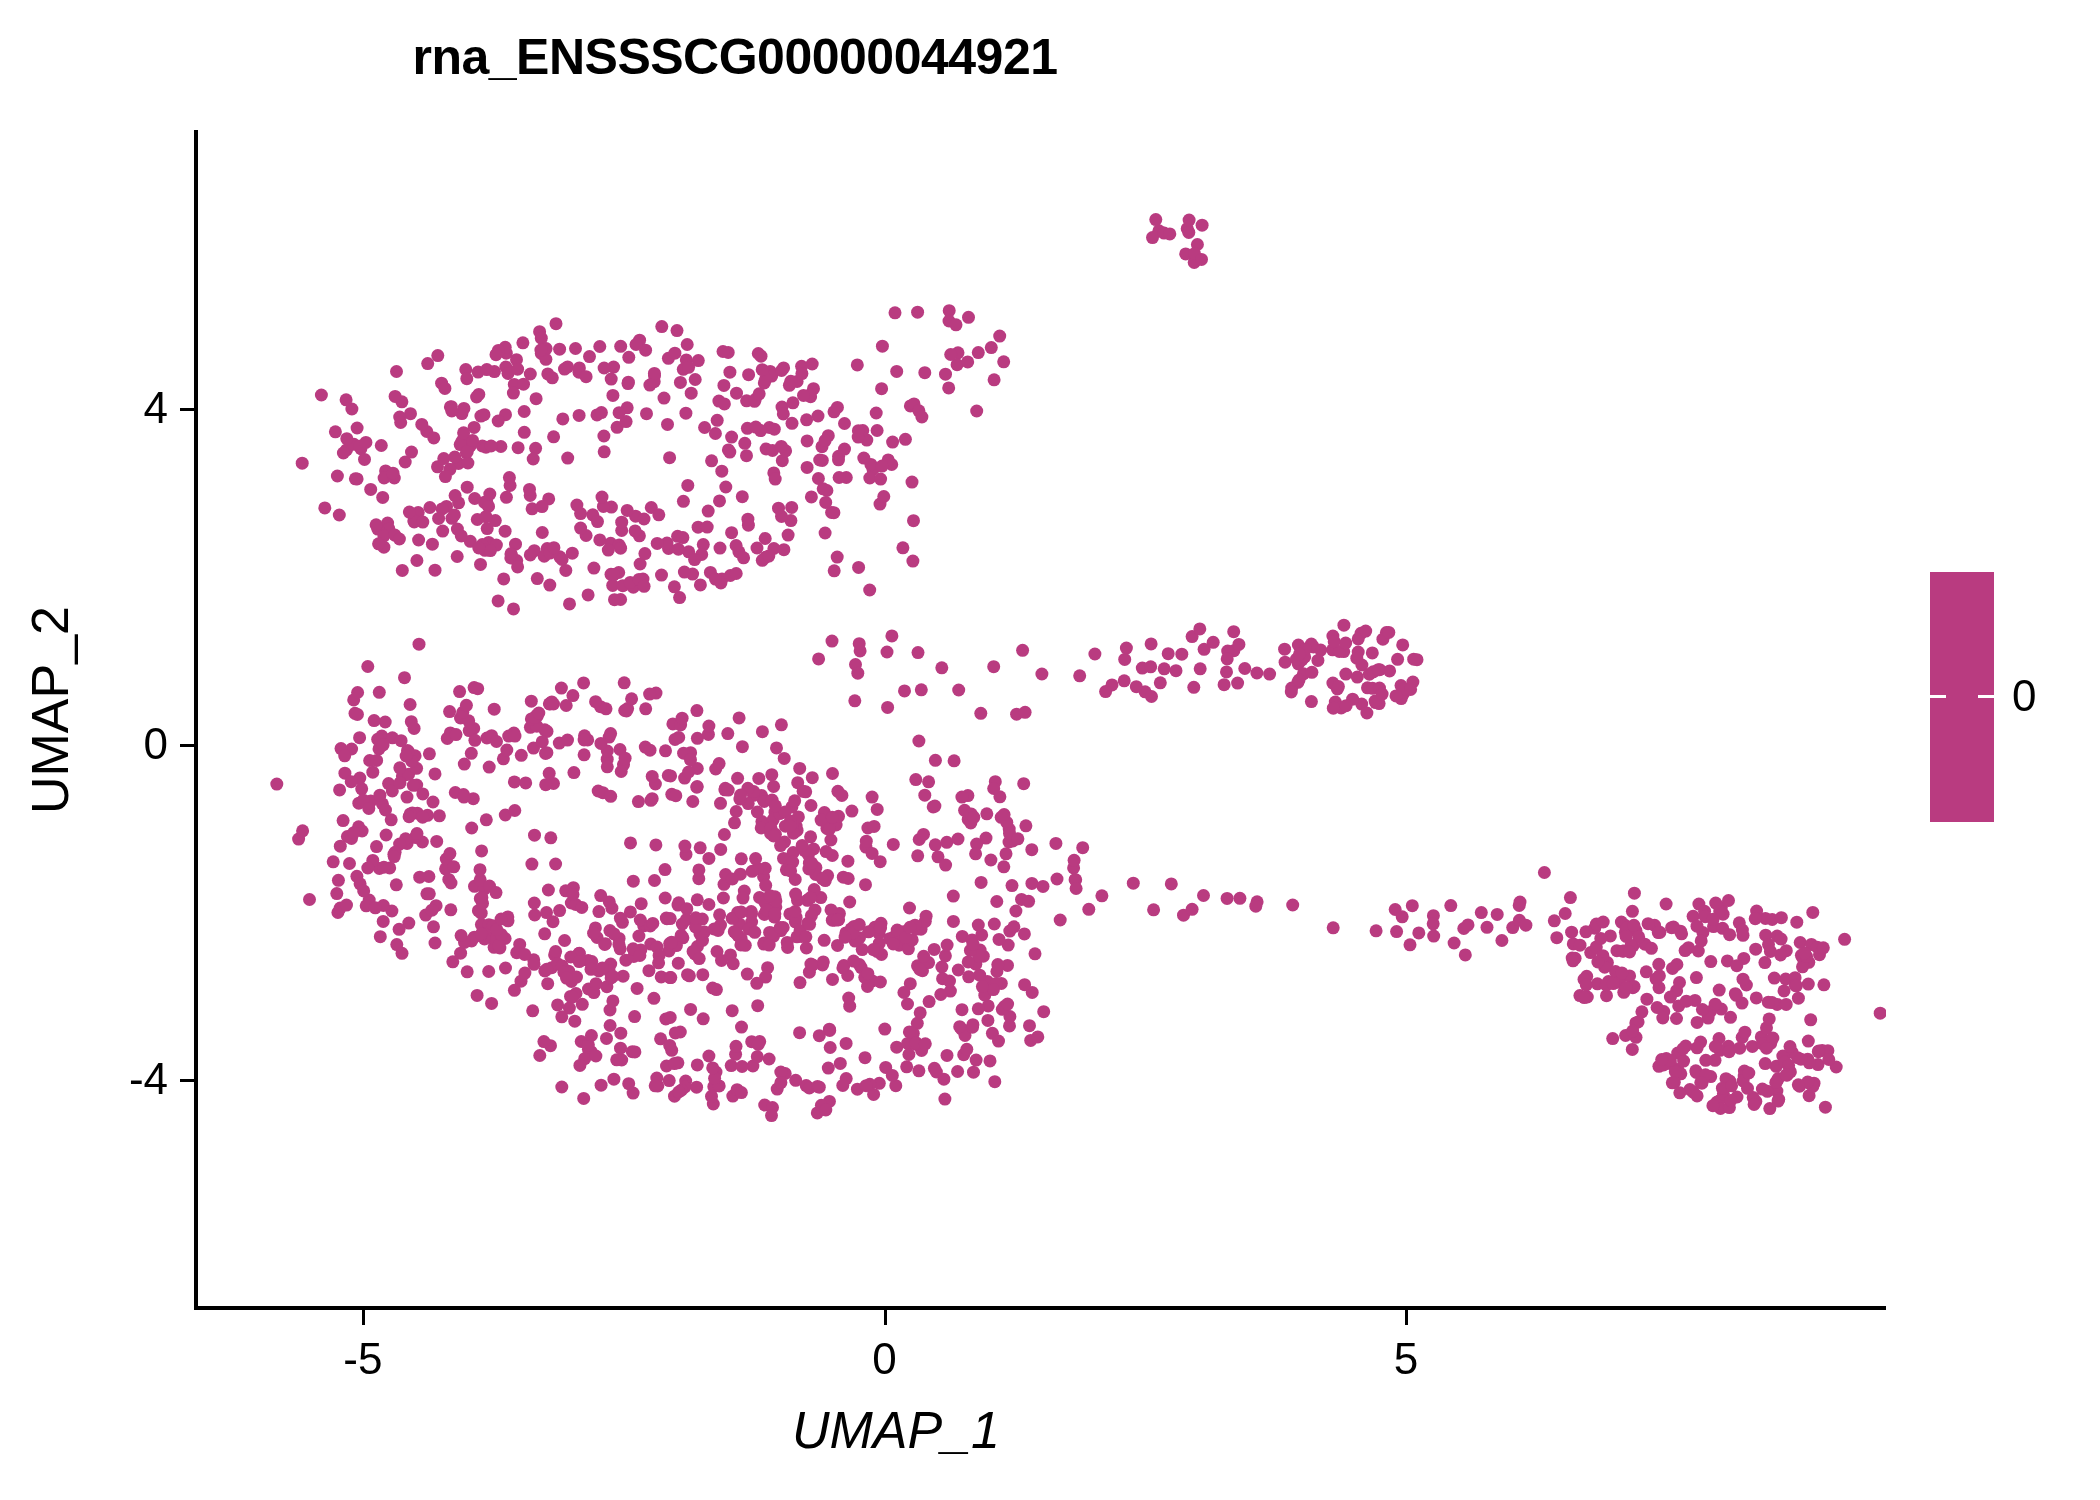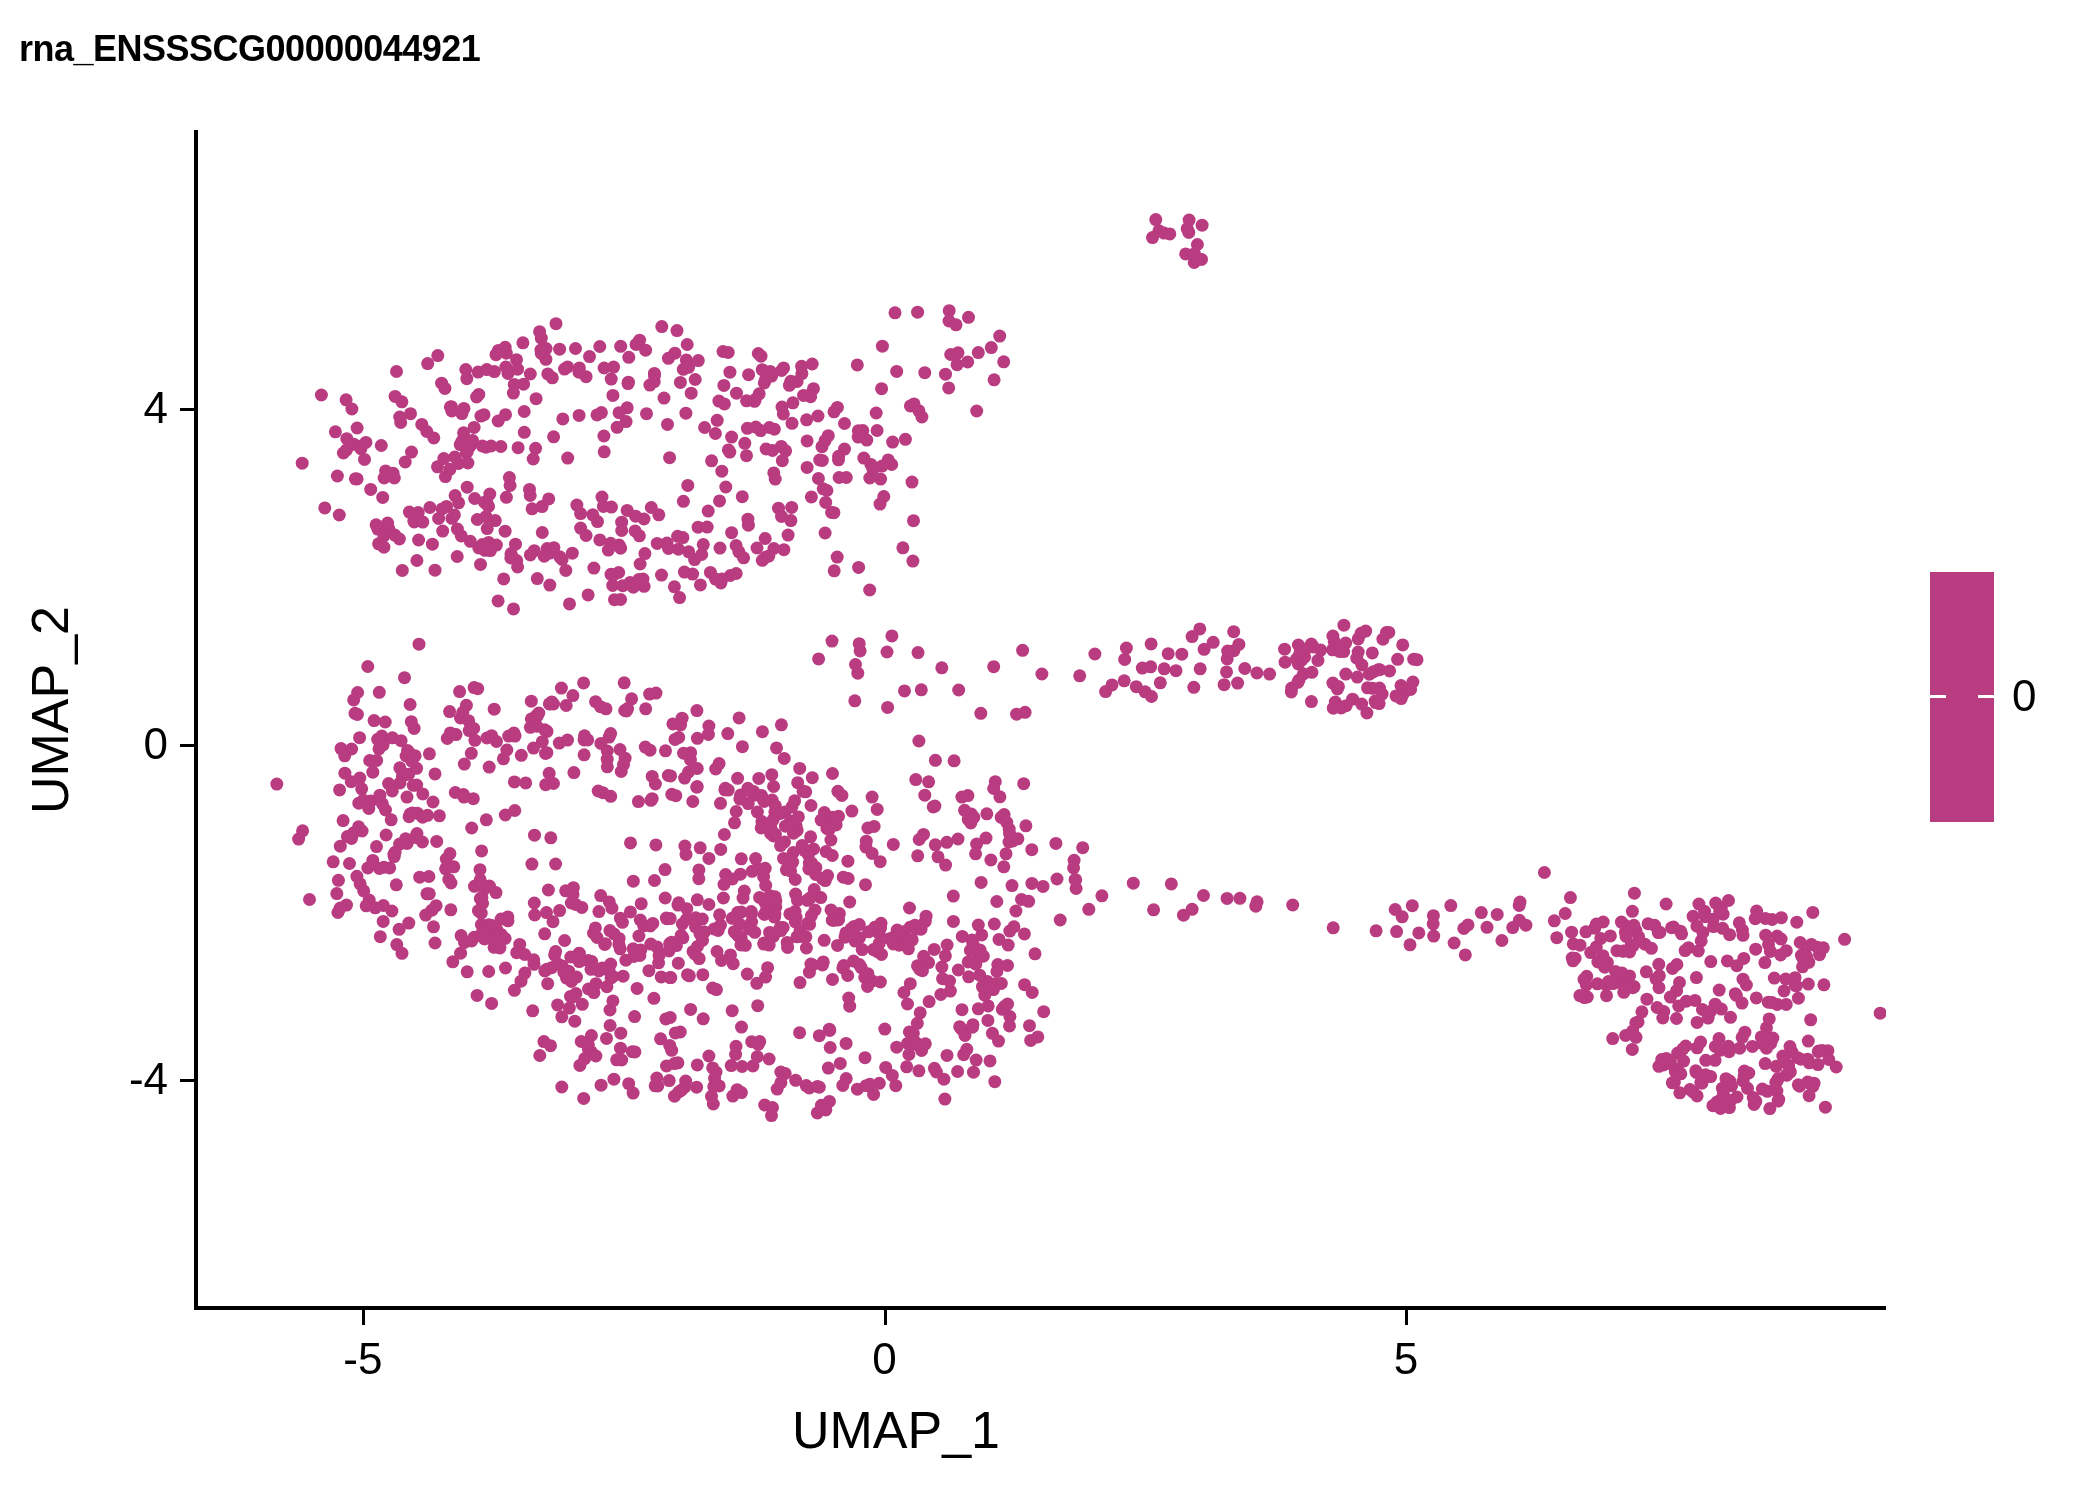--- a/index.html
+++ b/index.html
@@ -20,26 +20,26 @@
     width: 2100px;
     height: 1500px;
     background: #ffffff;
   }
   
   #plot-title {
     position: absolute;
     left: 0;
     top: 28px;
     width: 1470px;
-    font-size: 36px;
+    text-align: center;
+    font-size: 50px;
     font-weight: bold;
     letter-spacing: -0.5px;
     color: #000000;
     white-space: nowrap;
-    padding-left: 19px;
   }
   #plot-area {
     position: absolute;
     left: 196px;
     top: 132px;
     width: 1690px;
     height: 1175px;
     overflow: hidden;
   }
   #axis-y-line {
@@ -101,20 +101,21 @@
   }
   #xlabel {
     position: absolute;
     left: 196px;
     top: 1400px;
     width: 1400px;
     text-align: center;
     font-size: 52px;
     color: #000000;
     white-space: nowrap;
+    font-style: italic;
   }
   
   #legend {
     position: absolute;
     left: 1930px;
     top: 572px;
     width: 160px;
     height: 360px;
   }
   #legend-bar {

